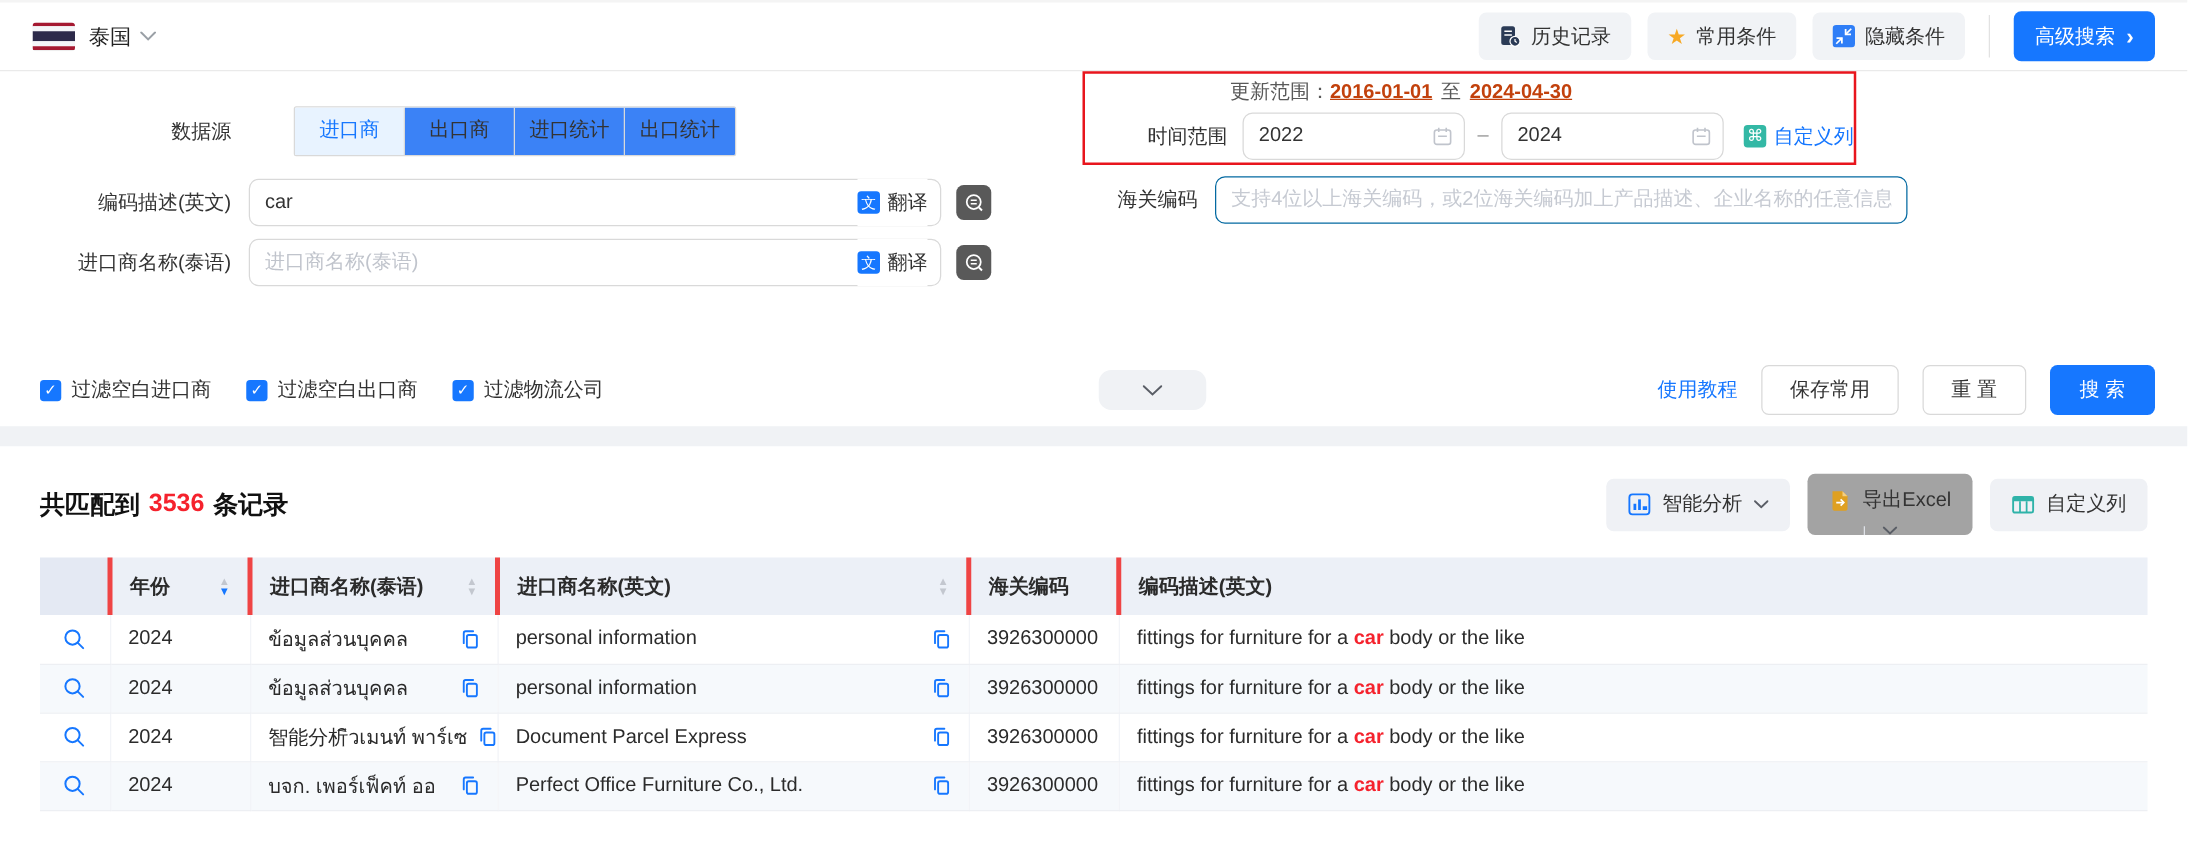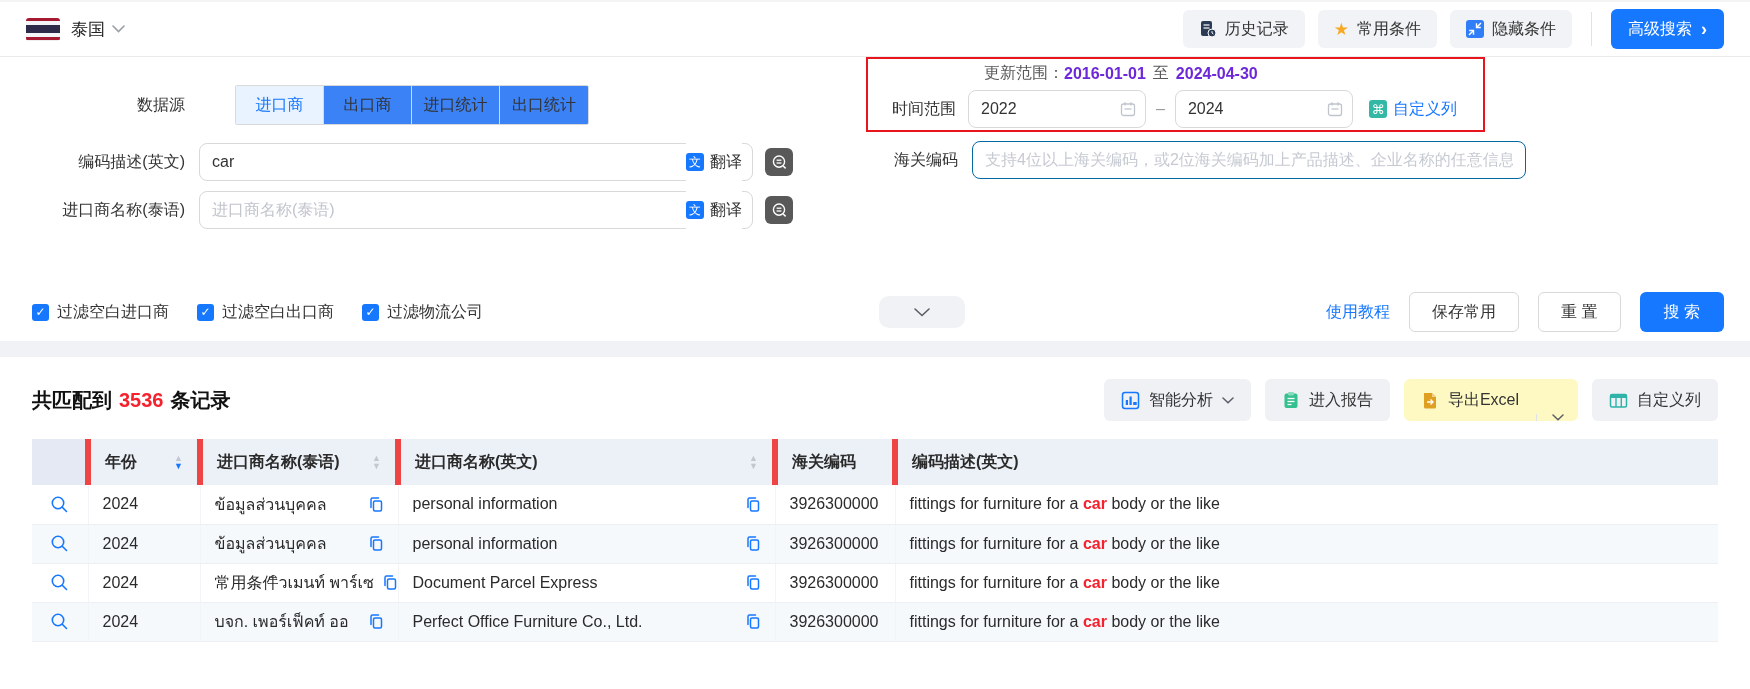--- a/index.html
+++ b/index.html
@@ -58,23 +58,23 @@
   .hs-label { font-size:16px; color:#333; margin-right:14px; white-space:nowrap; }
   .hs-input { width:554px; height:38px; border:1px solid #0369a1; border-radius:8px; padding:0 12px;
               font-size:16px; color:#333; font-family:inherit; outline:none; }
   .hs-input::placeholder { color:#c6cad2; }
 
   
   .update-box { position:absolute; left:866px; top:0; width:619px; height:75px;
                 border:2px solid #e8151d; padding:4px 0 0 24px; background:transparent; }
   .update-line { display:flex; align-items:center; font-size:16px; margin-left:92px; margin-bottom:6px; white-space:nowrap; }
   .u-label { color:#595959; }
-  .u-date { color:#6d28d9; font-weight:bold; }
+  .u-date { color:#c2410c; font-weight:bold;text-decoration:underline; }
   .u-word { color:#595959; margin:0 7px; }
-  .time-line { display:flex; align-items:center; }
+  .time-line { display:flex; align-items:center;justify-content:flex-end; }
   .time-label { font-size:16px; color:#333; margin-right:12px; white-space:nowrap; }
   .date-input { position:relative; width:178px; height:38px; }
   .date-input input { width:100%; height:100%; border:1px solid #d9d9d9; border-radius:8px; padding:0 34px 0 12px;
                       font-size:16px; color:#333; font-family:inherit; outline:none; }
   .cal-icon { position:absolute; right:10px; top:11px; }
   .time-dash { color:#999; margin:0 10px; }
   .quick { display:flex; align-items:center; gap:6px; margin-left:16px; color:#1677ff; font-size:16px; cursor:pointer; white-space:nowrap; }
   .quick-icon { width:18px; height:18px; background:#33b8a5; border-radius:3px; color:#fff; font-size:13px;
                 display:flex; align-items:center; justify-content:center; }
 
@@ -95,28 +95,28 @@
   .band { height:16px; background:#f0f2f5; }
 
   
   .results { padding:22px 32px 0 32px; }
   .results-head { display:flex; align-items:center; justify-content:space-between; }
   .summary { font-size:20px; font-weight:bold; color:#111; display:flex; align-items:center; gap:7px; }
   .count { color:#f5222d; }
   .toolbar { display:flex; align-items:center; gap:14px; }
   .tool-btn { height:42px; background:#eff1f5; border:none; border-radius:6px; display:flex; align-items:center;
               gap:9px; padding:0 17px; font-size:16px; color:#333; cursor:pointer; font-family:inherit; white-space:nowrap; }
-  .export-group { display:flex; align-items:flex-end; background:#fef9c3; border-radius:6px; overflow:hidden; }
+  .export-group { display:flex; align-items:center; background:#a3a3a3; border-radius:6px; overflow:hidden;flex-direction:column; }
   .export-main { display:flex; align-items:center; gap:9px; padding:0 17px; height:42px; cursor:pointer; }
   .export-caret { width:42px; display:flex; align-items:center; justify-content:center; border-left:1px solid #dee1e7; cursor:pointer; }
 
   
   table.data-table { width:100%; border-collapse:collapse; margin-top:18px; table-layout:fixed; }
   thead th { background:#ecf0f7; height:46px; font-size:16px; font-weight:bold; color:#2b2b2b;
-             border-right:6px solid #ef4444; padding:0; }
+             border-right:4px solid #ef4444; padding:0; }
   thead th:first-child { background:#e4e9f3; }
   thead th:last-child { border-right:none; }
   .th-inner { display:flex; align-items:center; justify-content:space-between; padding:0 14px; }
   .sorters { display:flex; flex-direction:column; line-height:8px; font-size:9px; color:#c3c7cf; font-style:normal; }
   .sorters i { font-style:normal; }
   .sorters .active { color:#1677ff; }
   tbody td { height:39px; font-size:16px; color:#2b2b2b; border-bottom:1px solid #edeff3;
              border-right:1px solid #f2f4f8; padding:0 14px; white-space:nowrap; overflow:hidden; }
   tbody td:last-child { border-right:none; }
   tbody tr:nth-child(even) { background:#f6f9fc; }
@@ -309,30 +309,20 @@
           <svg class="icon-svg" width="19" height="19" viewBox="0 0 19 19">
               <rect x="1.5" y="1.5" width="16" height="16" rx="2.5" stroke="#1677ff" stroke-width="1.5" fill="none"></rect>
               <rect x="4.8" y="9" width="2.2" height="5" fill="#1677ff"></rect>
               <rect x="8.5" y="5.5" width="2.2" height="8.5" fill="#1677ff"></rect>
               <rect x="12.2" y="11" width="3.5" height="3" fill="#1677ff"></rect>
             </svg>
           <span>智能分析</span>
           <svg class="icon-svg" width="12" height="7" viewBox="0 0 12 7">
               <path d="M1 1 L6 5.8 L11 1" stroke="#5a5e66" stroke-width="1.5" fill="none" stroke-linecap="round"></path>
             </svg>
-        </button>
-        <button class="tool-btn">
-          <svg class="icon-svg" width="18" height="18" viewBox="0 0 18 18">
-              <rect x="2.5" y="2.5" width="13" height="14.5" rx="2" fill="#35c08f"></rect>
-              <rect x="6" y="1" width="6" height="3.4" rx="1.2" fill="#8adbbd"></rect>
-              <line x1="5.5" y1="7.5" x2="12.5" y2="7.5" stroke="#fff" stroke-width="1.3"></line>
-              <line x1="5.5" y1="10.5" x2="12.5" y2="10.5" stroke="#fff" stroke-width="1.3"></line>
-              <line x1="5.5" y1="13.5" x2="9.5" y2="13.5" stroke="#fff" stroke-width="1.3"></line>
-            </svg>
-          <span>进入报告</span>
         </button>
         <div class="export-group">
           <span class="export-main">
             <svg class="icon-svg" width="18" height="18" viewBox="0 0 18 18">
                 <path d="M3 2 h8 l4 4 v10 a1.5 1.5 0 0 1 -1.5 1.5 h-9 A1.5 1.5 0 0 1 3 16 Z" fill="#dfa021"></path>
                 <path d="M11 2 l4 4 h-4 Z" fill="#f3cf85"></path>
                 <line x1="6" y1="11" x2="11.5" y2="11" stroke="#fff" stroke-width="1.4"></line>
                 <path d="M9.5 8.5 L12 11 L9.5 13.5" stroke="#fff" stroke-width="1.4" fill="none"></path>
               </svg>
             <span>导出Excel</span>
@@ -478,21 +468,21 @@
   <tr>
     <td class="c-view">
       <svg class="icon-svg" style="display:inline-block;vertical-align:middle" width="19" height="19" viewBox="0 0 19 19">
                 <circle cx="8" cy="8" r="5.7" stroke="#1677ff" stroke-width="1.6" fill="none"></circle>
                 <line x1="12.3" y1="12.3" x2="16.5" y2="16.5" stroke="#1677ff" stroke-width="1.6" stroke-linecap="round"></line>
               </svg>
     </td>
     <td><span>2024</span></td>
     <td>
       <div class="cellflex">
-        <span>常用条件ิวเมนท์ พาร์เซ</span>
+        <span>智能分析ิวเมนท์ พาร์เซ</span>
         <span class="copy-btn">
           <svg class="icon-svg" width="16" height="17" viewBox="0 0 16 17">
                     <rect x="5.5" y="5" width="8" height="10" rx="1.5" stroke="#1677ff" stroke-width="1.5" fill="none"></rect>
                     <path d="M3 11.5 V3.5 A1.5 1.5 0 0 1 4.5 2 H10.5" stroke="#1677ff" stroke-width="1.5" fill="none" stroke-linecap="round"></path>
                   </svg>
         </span>
       </div>
     </td>
     <td>
       <div class="cellflex">

